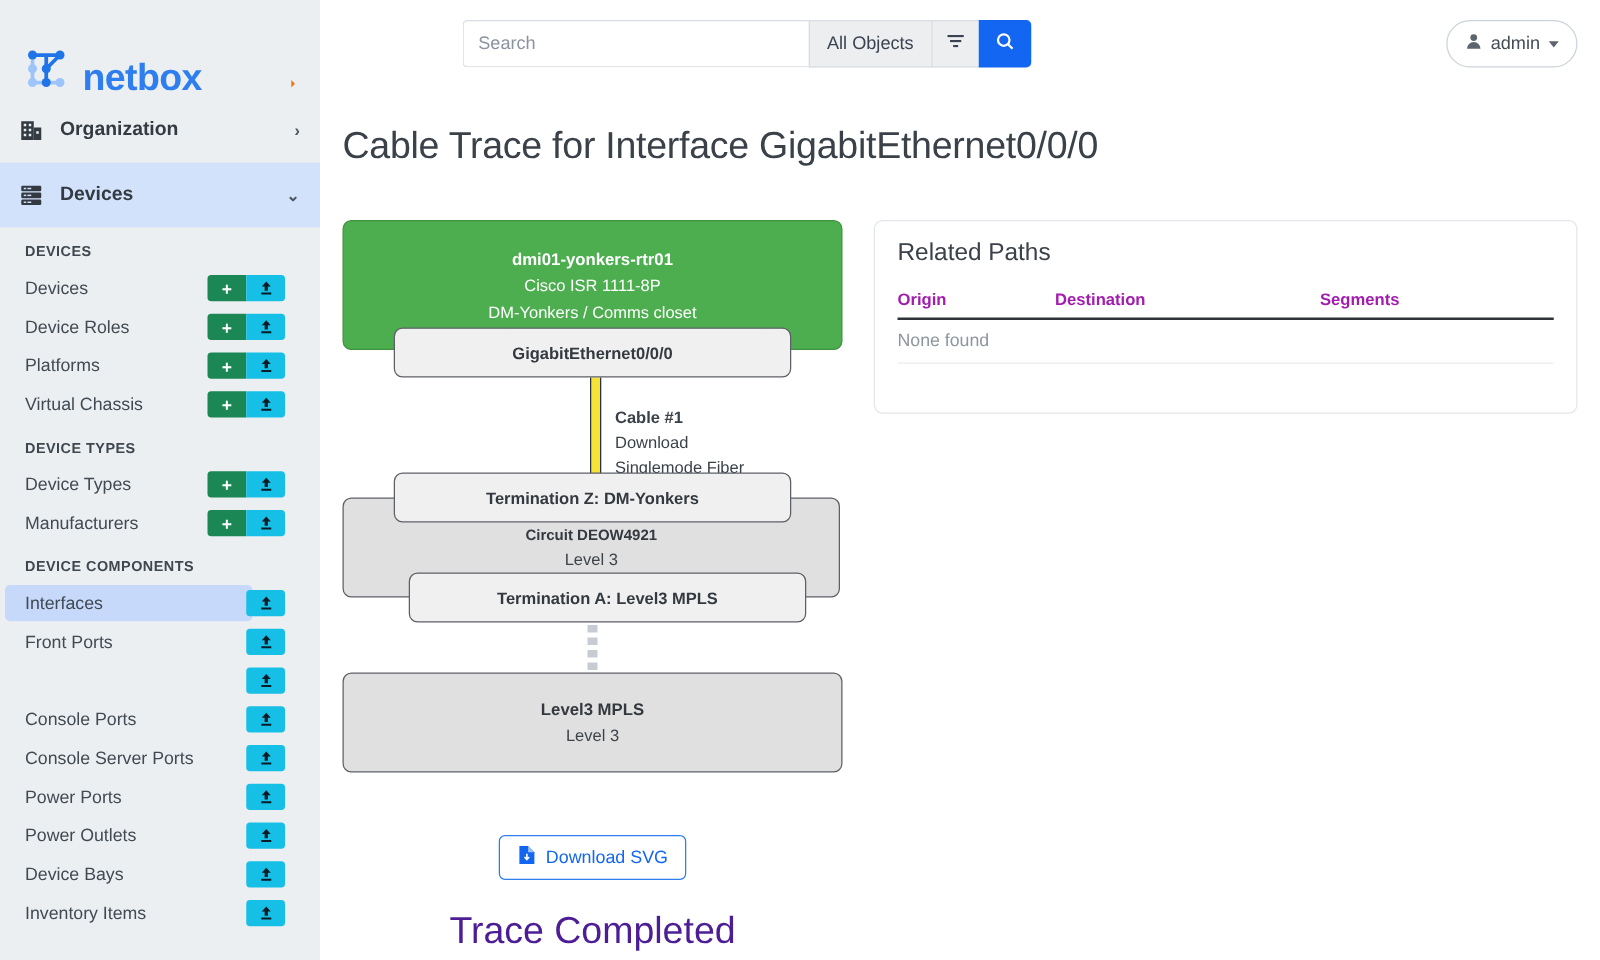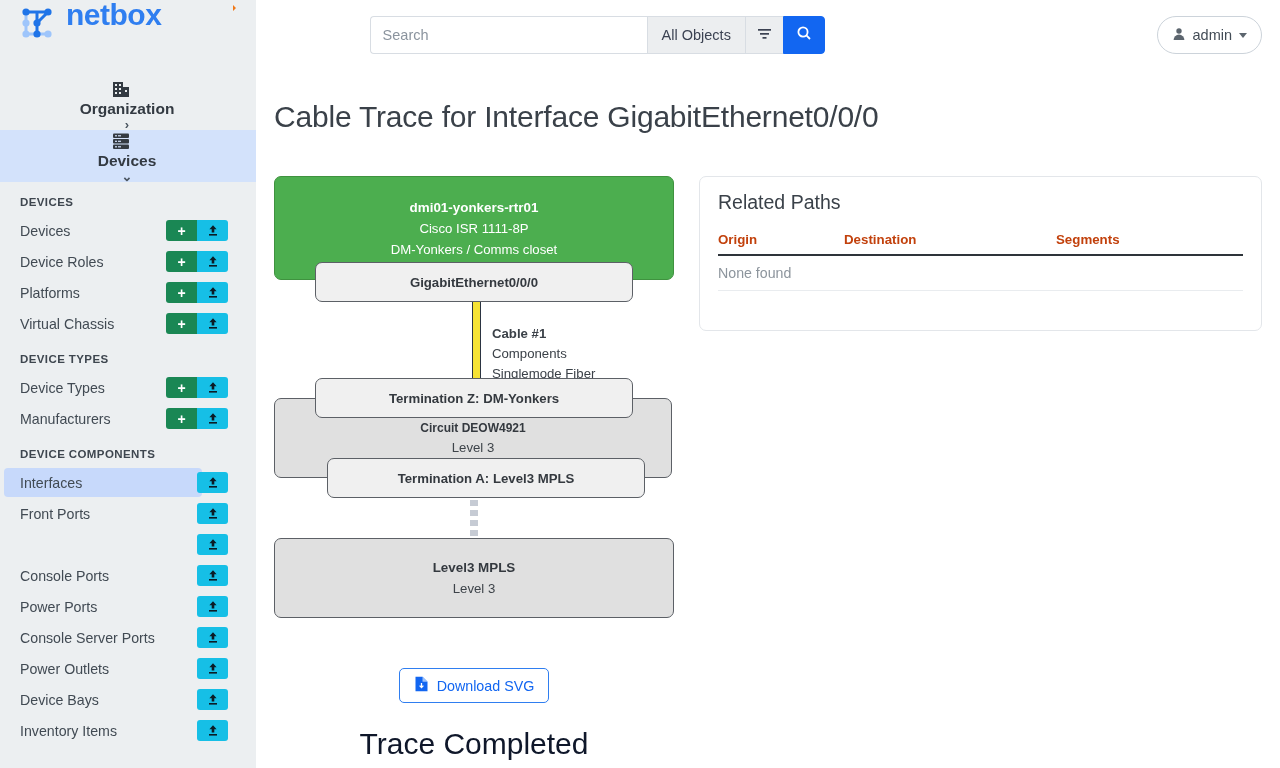--- a/index.html
+++ b/index.html
@@ -17,37 +17,36 @@
   
   #sidebar {
     width: 256px; height: 768px;
     background: #eceff1;
     flex: 0 0 256px;
     overflow: hidden;
     position: relative;
   }
   .brand {
     height: 78px;
-    display: flex; align-items: flex-start;
+    display: flex; align-items: flex-end;
     padding: 0 18px 0 14px;
     background: #eceff1;
   }
   .brand-logo { width: 46px; height: 46px; flex: 0 0 46px; }
   .brand-word {
     font-size: 30px; font-weight: 700; color: #2f7ef0;
     letter-spacing: -0.5px; margin-left: 6px; line-height: 1;
   }
   .pin-icon { margin-left: auto; color: #f07818; font-size: 15px; line-height: 1; }
 
   .nav-group {
     display: flex; align-items: center;
     height: 52px; padding: 0 16px 0 14px;
     font-size: 15.5px; font-weight: 700; color: #333a42;
     cursor: pointer;
-    flex-direction: column;
   }
   .nav-group.active { background: #d3e2fb; }
   .nav-group .ng-icon { width: 22px; height: 22px; flex:0 0 22px; margin-right: 12px; color:#333a42; }
   .nav-group .ng-label { flex: 1; }
   .nav-group .ng-chev { color: #4a5560; font-size: 13px; line-height: 1; }
 
   .section-head {
     font-size: 11.5px; font-weight: 700; letter-spacing: 0.4px;
     color: #3e464f; padding: 14px 0 7px 20px; text-transform: uppercase;
   }
@@ -195,33 +194,33 @@
 
   .dl-wrap { display: flex; justify-content: center; padding-top: 18px; margin-top: 32px; }
   .dl-btn {
     display: inline-flex; align-items: center; gap: 8px;
     border: 1px solid #2f7ef0; border-radius: 5px;
     background: #fff; color: #1266f1;
     font-size: 14.3px; padding: 7px 14px; cursor: pointer;
   }
   .trace-done {
     text-align: center; padding-top: 24px;
-    font-size: 30px; color: #0f172a; font-weight: 400;
+    font-size: 30px; color: #4c1d95; font-weight: 400;
   }
 
   
   .rp-card {
     flex: 1; max-width: 566px; height: 155px;
     border: 1px solid #e3e6ea; border-radius: 7px;
     background: #fff; padding: 14px 18px 0 18px;
   }
   .rp-title { font-size: 19.5px; color: #3a4149; padding-bottom: 14px; }
   .rp-table { width: 100%; border-collapse: collapse; }
   .rp-table th {
-    text-align: left; font-size: 13.3px; font-weight: 700; color: #c2410c;
+    text-align: left; font-size: 13.3px; font-weight: 700; color: #a21caf;
     padding: 4px 0 7px 0; border-bottom: 2px solid #2e343a;
   }
   .rp-table td {
     font-size: 14.2px; color: #8d959d; padding: 9px 0;
     border-bottom: 1px solid #e9ecef;
   }
   .rp-c1 { width: 126px; } .rp-c2 { width: 212px; }
 </style>
 </head>
 <body>
@@ -406,32 +405,32 @@
           <span class="btn-group">
             <span class="mini-btn mini-imp solo">
               <svg width="12" height="13" viewBox="0 0 12 13" fill="#0b1c26">
                 <path d="M6 1.2 L9.6 5.2 H7.3 V8.6 H4.7 V5.2 H2.4 Z"></path>
                 <rect x="2" y="10" width="8" height="1.6"></rect>
               </svg>
             </span>
           </span>
         </div>
         <div class="nav-item">
+          <span class="ni-label">Console Server Ports</span>
+          <span class="btn-group">
+            <span class="mini-btn mini-imp solo">
+              <svg width="12" height="13" viewBox="0 0 12 13" fill="#0b1c26">
+                <path d="M6 1.2 L9.6 5.2 H7.3 V8.6 H4.7 V5.2 H2.4 Z"></path>
+                <rect x="2" y="10" width="8" height="1.6"></rect>
+              </svg>
+            </span>
+          </span>
+        </div>
+        <div class="nav-item">
           <span class="ni-label">Power Ports</span>
-          <span class="btn-group">
-            <span class="mini-btn mini-imp solo">
-              <svg width="12" height="13" viewBox="0 0 12 13" fill="#0b1c26">
-                <path d="M6 1.2 L9.6 5.2 H7.3 V8.6 H4.7 V5.2 H2.4 Z"></path>
-                <rect x="2" y="10" width="8" height="1.6"></rect>
-              </svg>
-            </span>
-          </span>
-        </div>
-        <div class="nav-item">
-          <span class="ni-label">Console Server Ports</span>
           <span class="btn-group">
             <span class="mini-btn mini-imp solo">
               <svg width="12" height="13" viewBox="0 0 12 13" fill="#0b1c26">
                 <path d="M6 1.2 L9.6 5.2 H7.3 V8.6 H4.7 V5.2 H2.4 Z"></path>
                 <rect x="2" y="10" width="8" height="1.6"></rect>
               </svg>
             </span>
           </span>
         </div>
         <div class="nav-item">
@@ -521,21 +520,21 @@
         </div>
 
         <div class="term-box" style="margin-top:-18px;">
           <span>GigabitEthernet0/0/0</span>
         </div>
 
         <div class="cable-seg">
           <div class="cable-line"></div>
           <div class="cable-info">
             <div class="c-title">Cable #1</div>
-            <div>Components</div>
+            <div>Download</div>
             <div>Singlemode Fiber</div>
           </div>
         </div>
 
         <div class="circuit-wrap">
           <div class="term-box term-over-top">
             <span>Termination Z: DM-Yonkers</span>
           </div>
           <div class="circuit-box">
             <div class="circuit-title">Circuit DEOW4921</div>

